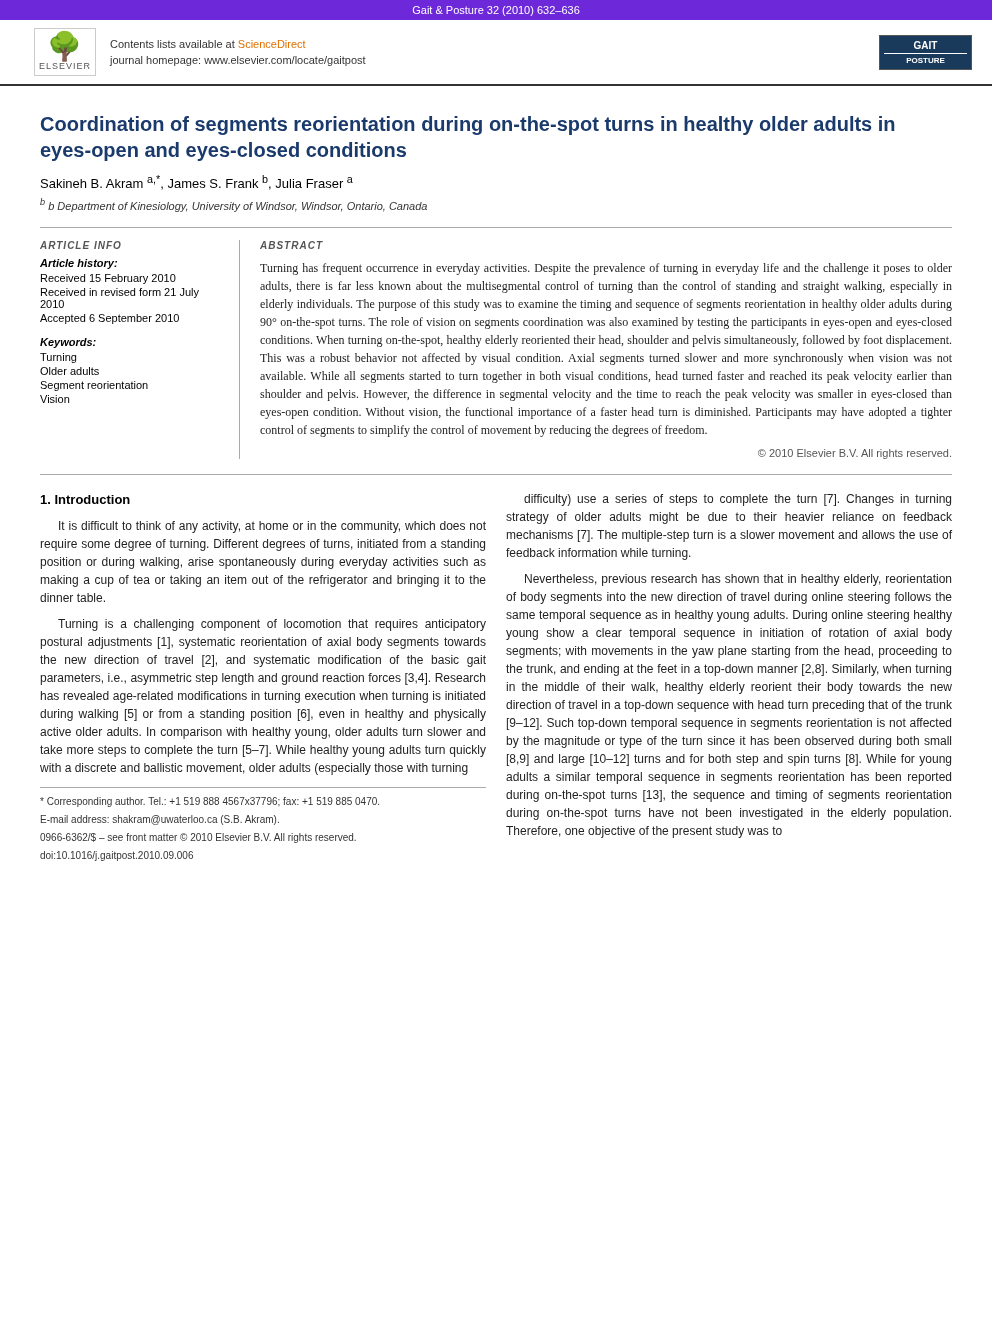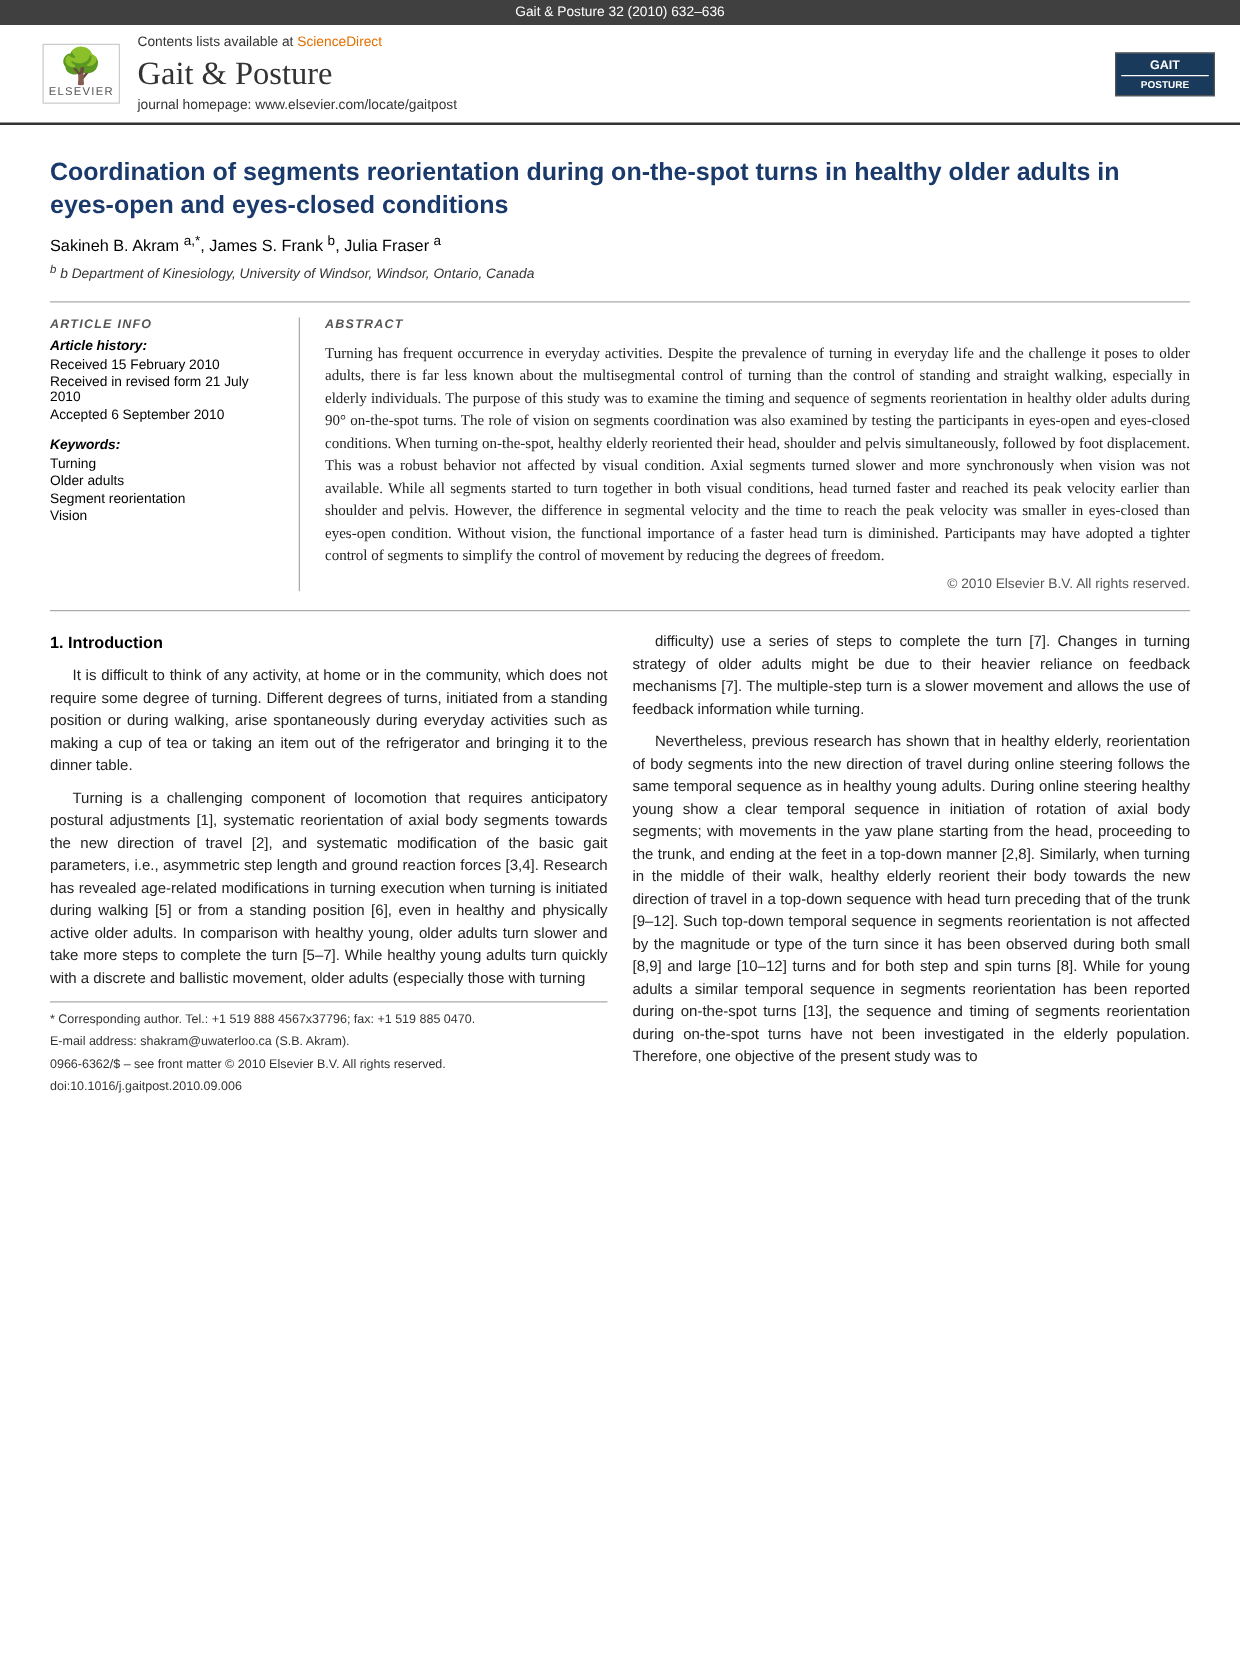--- a/index.html
+++ b/index.html
@@ -7,21 +7,21 @@
       background: #fff;
       font-family: 'Times New Roman', Times, serif;
       font-size: 13px;
       color: #000;
       width: 992px;
       min-height: 1323px;
     }
 
     
     .top-banner {
-      background-color: #404040;
+      background-color: #6d28d9;
       text-align: center;
       padding: 4px 0;
       color: #fff;
       font-size: 11px;
       font-family: Arial, sans-serif;
     }
 
     
     .journal-header {
       border-bottom: 2px solid #333;
@@ -84,21 +84,21 @@
     }
 
     .elsevier-text {
       font-size: 9px;
       font-family: Arial, sans-serif;
       color: #555;
       letter-spacing: 1px;
     }
 
     .gait-posture-logo {
-      width: 80px;
+      width: 93px;
     }
 
     .gait-logo-box {
       border: 1px solid #555;
       background: #1a3a5c;
       color: #fff;
       text-align: center;
       padding: 4px;
       font-family: Arial, sans-serif;
       font-size: 8px;
@@ -297,21 +297,20 @@
       <div class="elsevier-tree">🌳</div>
       <div class="elsevier-text">ELSEVIER</div>
     </div>
   </div>
 
   <div class="journal-header-center">
     <div class="science-direct-link">
       <span>Contents lists available at</span>
       <a href="#">ScienceDirect</a>
     </div>
-    <div class="journal-title-main">Gait &amp; Posture</div>
     <div class="journal-homepage">
       <span>journal homepage: www.elsevier.com/locate/gaitpost</span>
     </div>
   </div>
 
   <div class="gait-posture-logo">
     <div class="gait-logo-box">
       <span class="gait-logo-top">GAIT</span>
       <span>POSTURE</span>
     </div>

